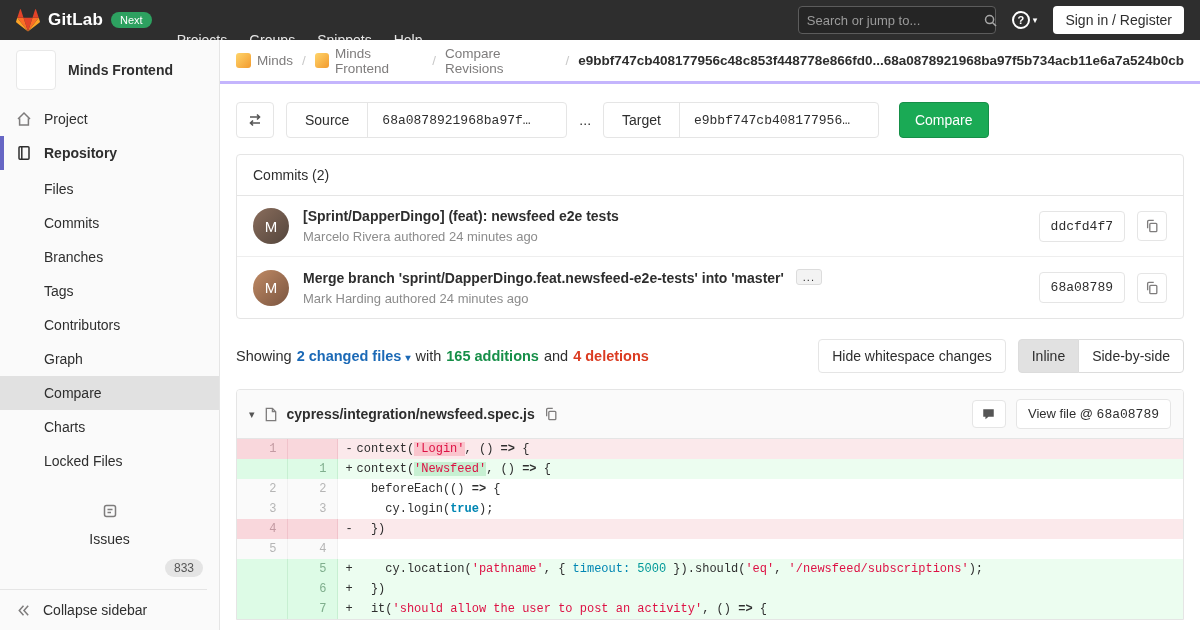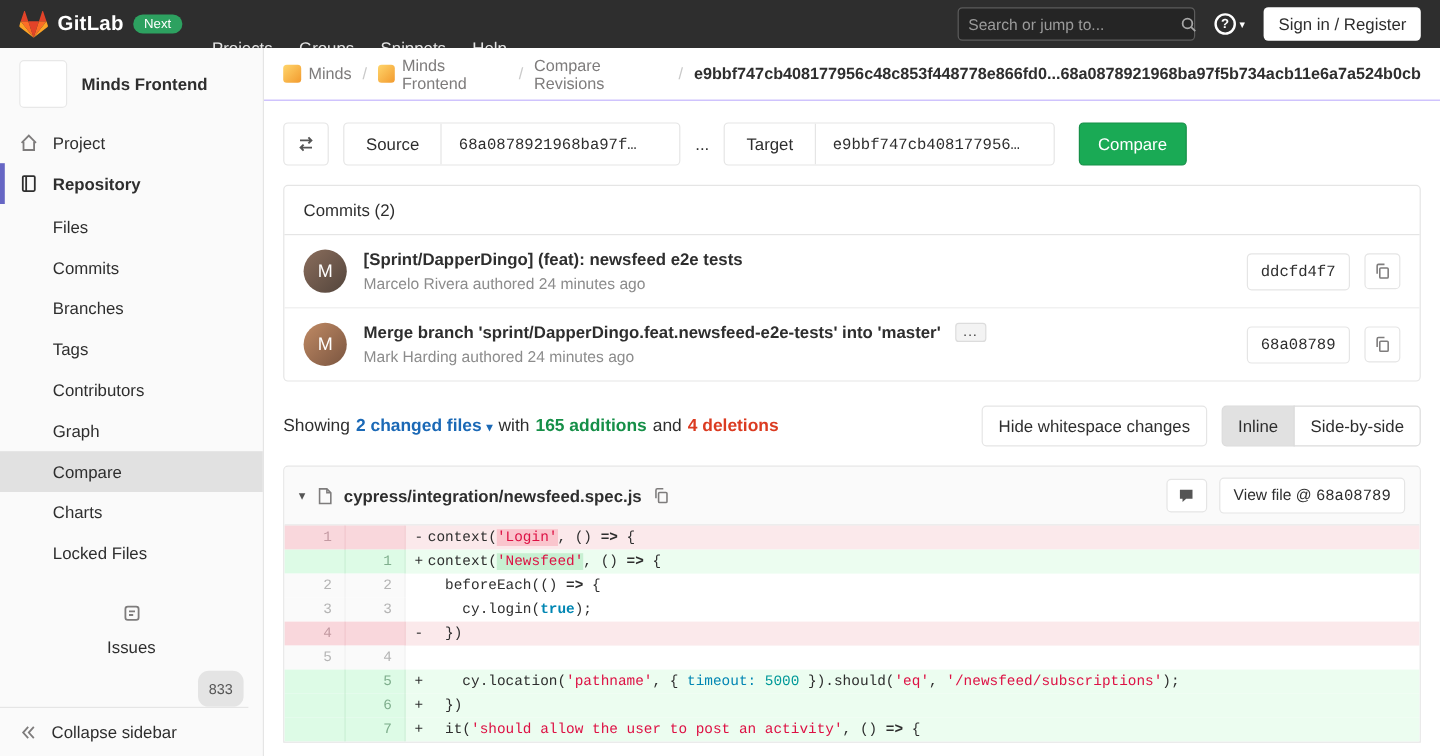--- a/index.html
+++ b/index.html
@@ -31,26 +31,26 @@
   .context-header { display:flex; align-items:center; gap:12px; padding:10px 16px 12px; }
   .project-avatar { width:40px; height:40px; background:#fff; border:1px solid #e8e8e8; border-radius:4px; flex-shrink:0; }
   .project-name { font-weight:600; font-size:14px; }
   .side-item { display:flex; align-items:center; gap:12px; padding:9px 16px 9px 12px; border-left:4px solid transparent; cursor:pointer; color:#2e2e2e; }
   .side-item .s-icon { width:16px; height:16px; flex-shrink:0; }
   .side-item.section-active { border-left-color:#6666c4; font-weight:600; }
   .submenu { list-style:none; padding:2px 0 10px; }
   .submenu li { padding:9px 16px 9px 44px; cursor:pointer; color:#2e2e2e; }
   .submenu li.active { background:#e1e1e1; }
   .issues-item { margin-top:6px;flex-direction:column; }
-  .badge-pill { margin-left:auto; background:#e4e4e4; border-radius:9px; padding:8px 9px; font-size:12px; color:#555; }
+  .badge-pill { margin-left:auto; background:#e4e4e4; border-radius:9px; padding:2px 9px; font-size:12px; color:#555; }
   .collapse-footer { position:absolute; bottom:0; left:0; right:12px; border-top:1px solid #e5e5e5; padding:12px 16px; display:flex; align-items:center; gap:12px; cursor:pointer; background:#fafafa; }
 
   
   .main { flex:1; overflow:hidden; background:#fff; }
-  .breadcrumbs { height:44px; display:flex; align-items:center; padding:0 16px; border-bottom:1px solid #c4b5fd; font-size:13.5px; color:#7e7c7c; }
+  .breadcrumbs { height:44px; display:flex; align-items:center; padding:0 16px; border-bottom:3px solid #c4b5fd; font-size:13.5px; color:#7e7c7c; }
   .crumb { display:flex; align-items:center; gap:6px; cursor:pointer; }
   .crumb-sep { margin:0 9px; color:#c9c9c9; }
   .mini-avatar { width:15px; height:15px; border-radius:3px; background:linear-gradient(135deg,#ffd56b,#f29a2e); }
   .crumb-current { color:#2e2e2e; font-weight:600; cursor:default; }
 
   .content-pad { padding:0 16px; }
 
   
   .compare-form { display:flex; align-items:center; gap:12px; margin:18px 0 16px; }
   .swap-btn { width:38px; height:36px; border:1px solid #e5e5e5; border-radius:4px; background:#fff; display:flex; align-items:center; justify-content:center; cursor:pointer; }

